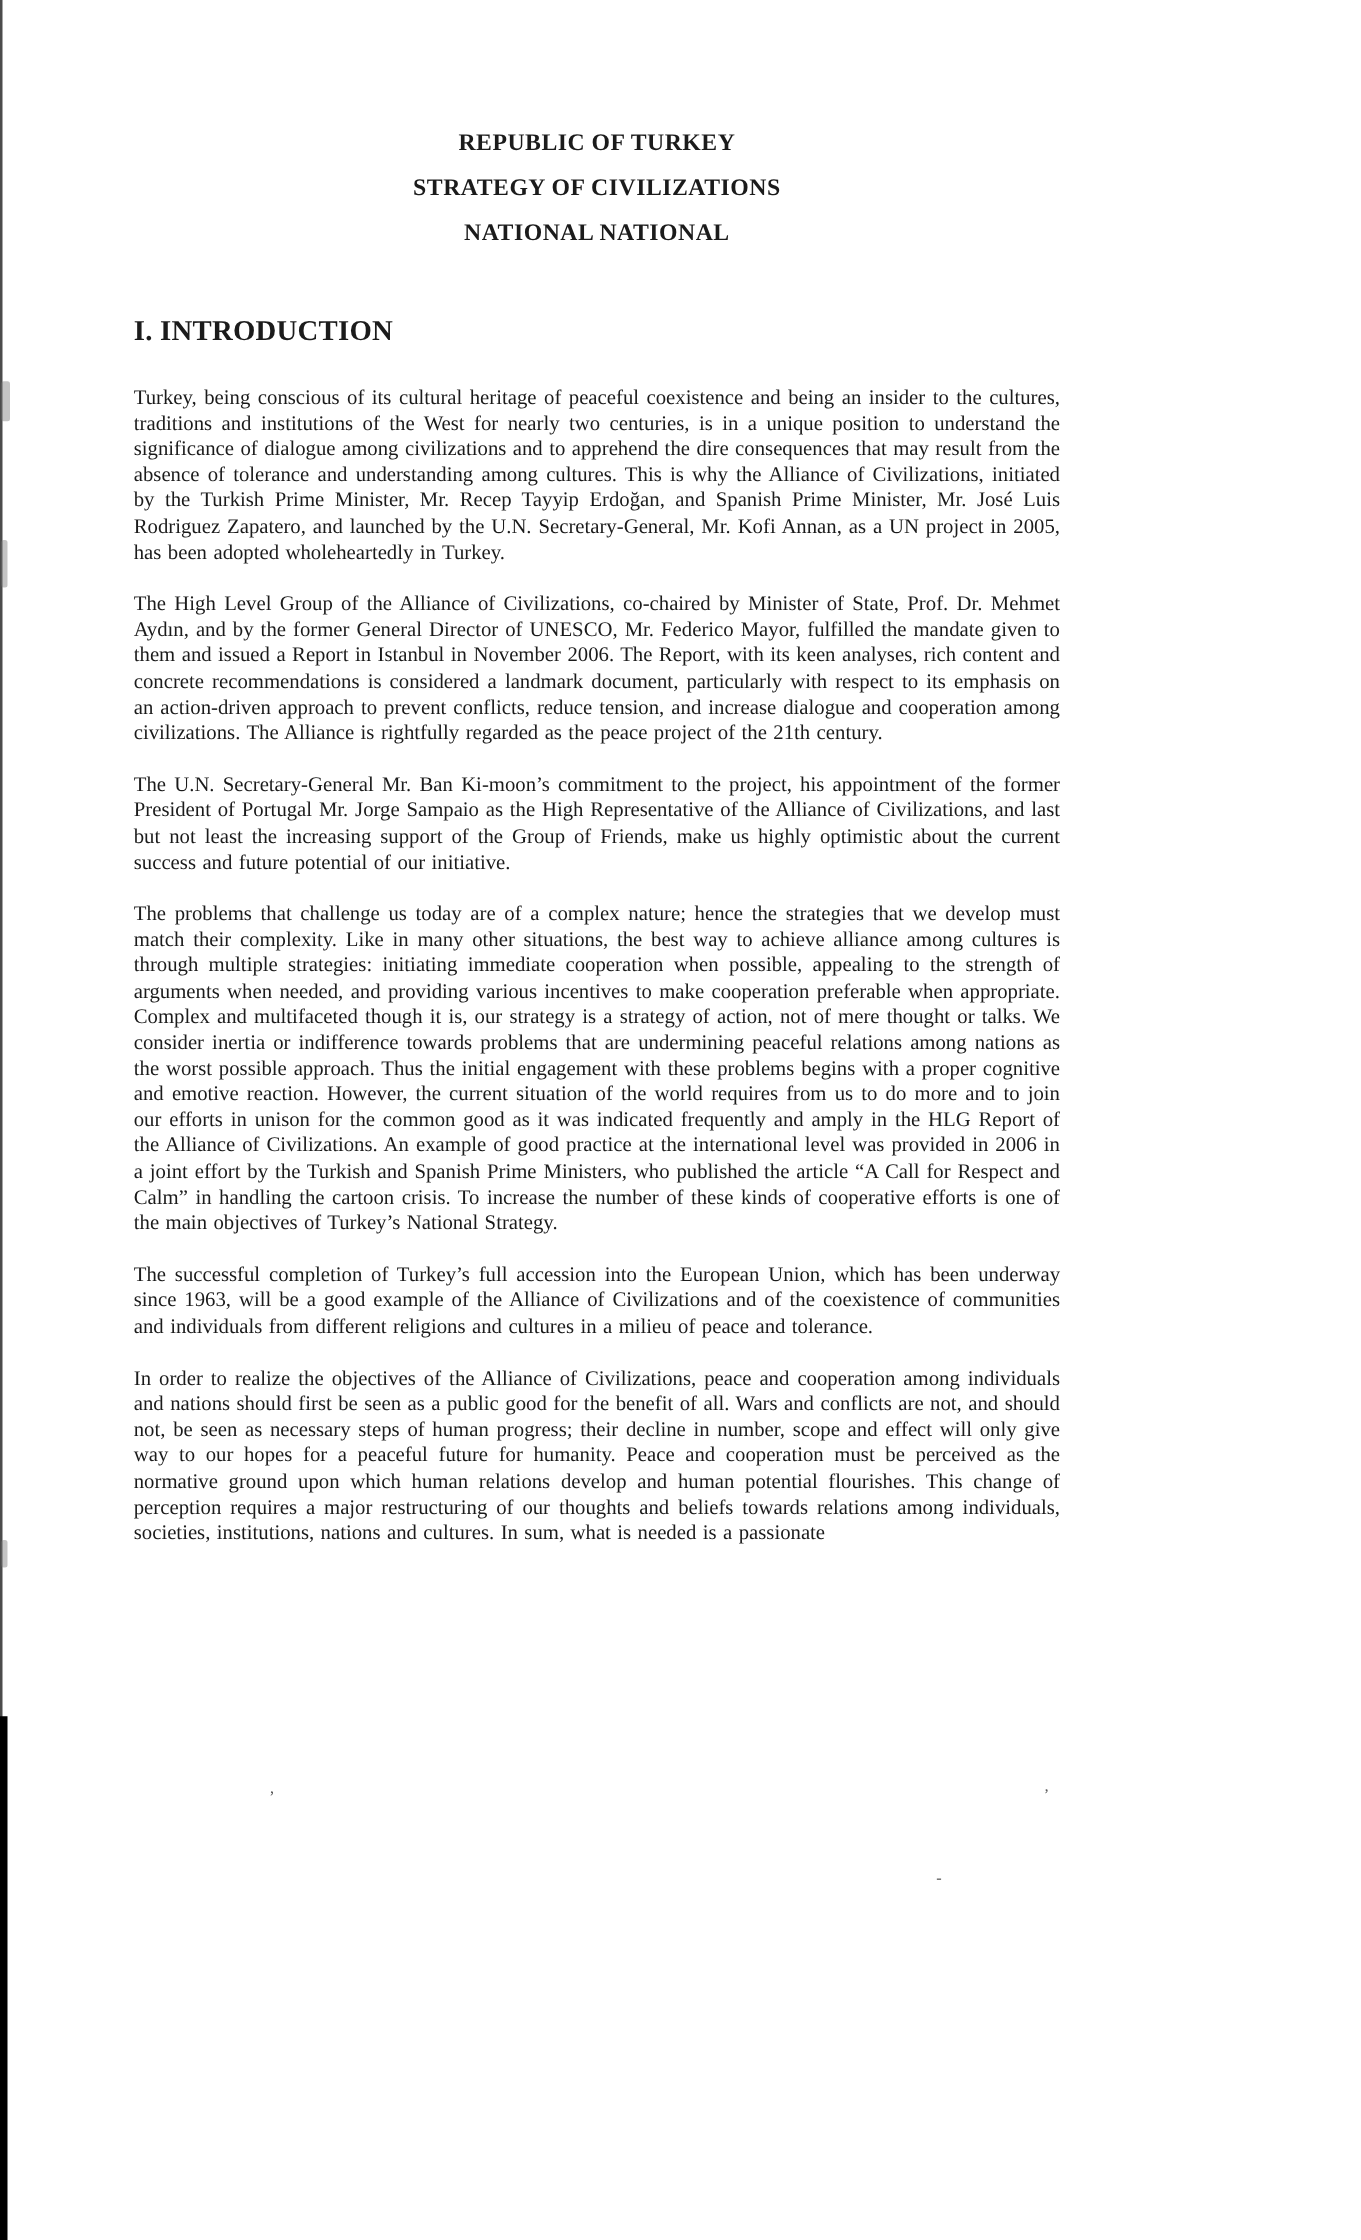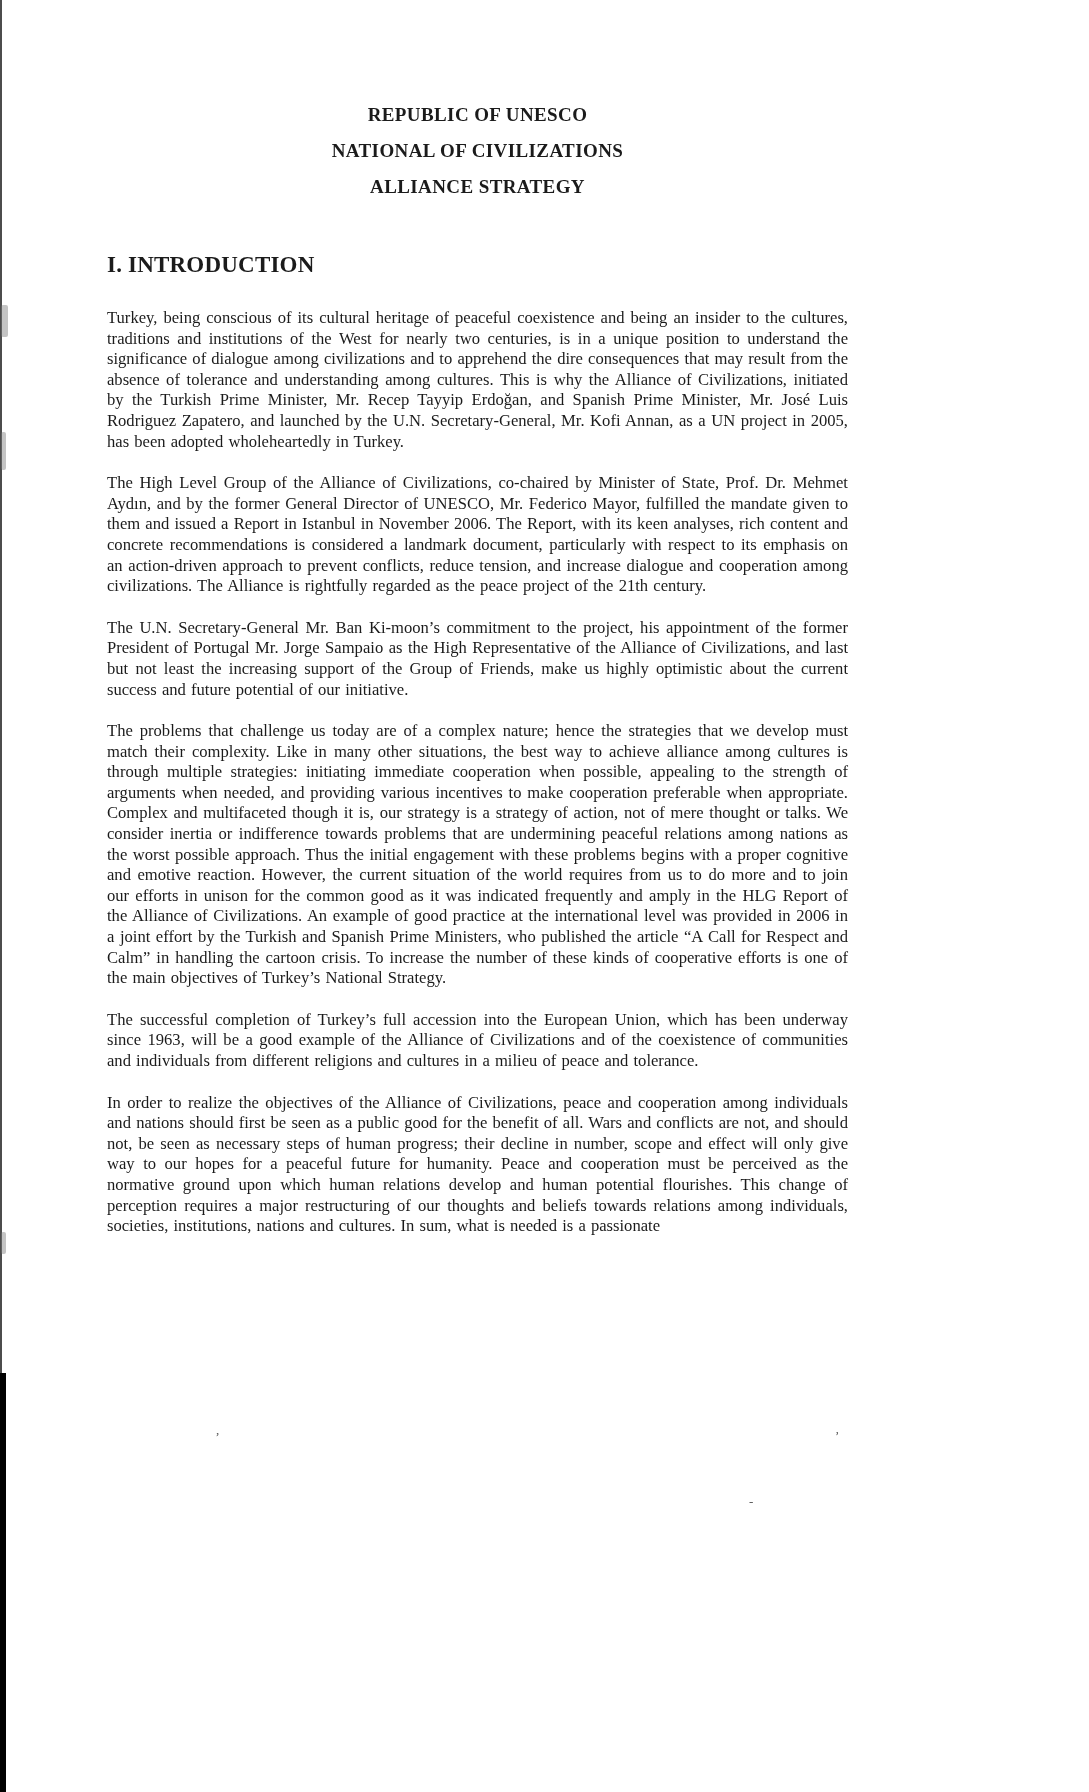--- a/index.html
+++ b/index.html
@@ -61,23 +61,23 @@
   .speck-3 { left: 749px; top: 1494px; }
 </style>
 </head>
 <body>
 
 <div class="page">
 
   <div class="content">
 
     <div class="title-block">
-      <div>REPUBLIC OF UNESCO</div>
-      <div>NATIONAL OF CIVILIZATIONS</div>
-      <div>ALLIANCE STRATEGY</div>
+      <div>REPUBLIC OF TURKEY</div>
+      <div>STRATEGY OF CIVILIZATIONS</div>
+      <div>NATIONAL NATIONAL</div>
     </div>
 
     <div class="section-heading">I. INTRODUCTION</div>
 
     <div class="body-text">
       <p>Turkey, being conscious of its cultural heritage of peaceful coexistence and being an insider to the cultures, traditions and institutions of the West for nearly two centuries, is in a unique position to understand the significance of dialogue among civilizations and to apprehend the dire consequences that may result from the absence of tolerance and understanding among cultures. This is why the Alliance of Civilizations, initiated by the Turkish Prime Minister, Mr. Recep Tayyip Erdoğan, and Spanish Prime Minister, Mr. José Luis Rodriguez Zapatero, and launched by the U.N. Secretary-General, Mr. Kofi Annan, as a UN project in 2005, has been adopted wholeheartedly in Turkey.</p>
       <p>The High Level Group of the Alliance of Civilizations, co-chaired by Minister of State, Prof. Dr. Mehmet Aydın, and by the former General Director of UNESCO, Mr. Federico Mayor, fulfilled the mandate given to them and issued a Report in Istanbul in November 2006. The Report, with its keen analyses, rich content and concrete recommendations is considered a landmark document, particularly with respect to its emphasis on an action-driven approach to prevent conflicts, reduce tension, and increase dialogue and cooperation among civilizations. The Alliance is rightfully regarded as the peace project of the 21th century.</p>
       <p>The U.N. Secretary-General Mr. Ban Ki-moon’s commitment to the project, his appointment of the former President of Portugal Mr. Jorge Sampaio as the High Representative of the Alliance of Civilizations, and last but not least the increasing support of the Group of Friends, make us highly optimistic about the current success and future potential of our initiative.</p>
       <p>The problems that challenge us today are of a complex nature; hence the strategies that we develop must match their complexity. Like in many other situations, the best way to achieve alliance among cultures is through multiple strategies: initiating immediate cooperation when possible, appealing to the strength of arguments when needed, and providing various incentives to make cooperation preferable when appropriate. Complex and multifaceted though it is, our strategy is a strategy of action, not of mere thought or talks. We consider inertia or indifference towards problems that are undermining peaceful relations among nations as the worst possible approach. Thus the initial engagement with these problems begins with a proper cognitive and emotive reaction. However, the current situation of the world requires from us to do more and to join our efforts in unison for the common good as it was indicated frequently and amply in the HLG Report of the Alliance of Civilizations. An example of good practice at the international level was provided in 2006 in a joint effort by the Turkish and Spanish Prime Ministers, who published the article “A Call for Respect and Calm” in handling the cartoon crisis. To increase the number of these kinds of cooperative efforts is one of the main objectives of Turkey’s National Strategy.</p>
       <p>The successful completion of Turkey’s full accession into the European Union, which has been underway since 1963, will be a good example of the Alliance of Civilizations and of the coexistence of communities and individuals from different religions and cultures in a milieu of peace and tolerance.</p>

